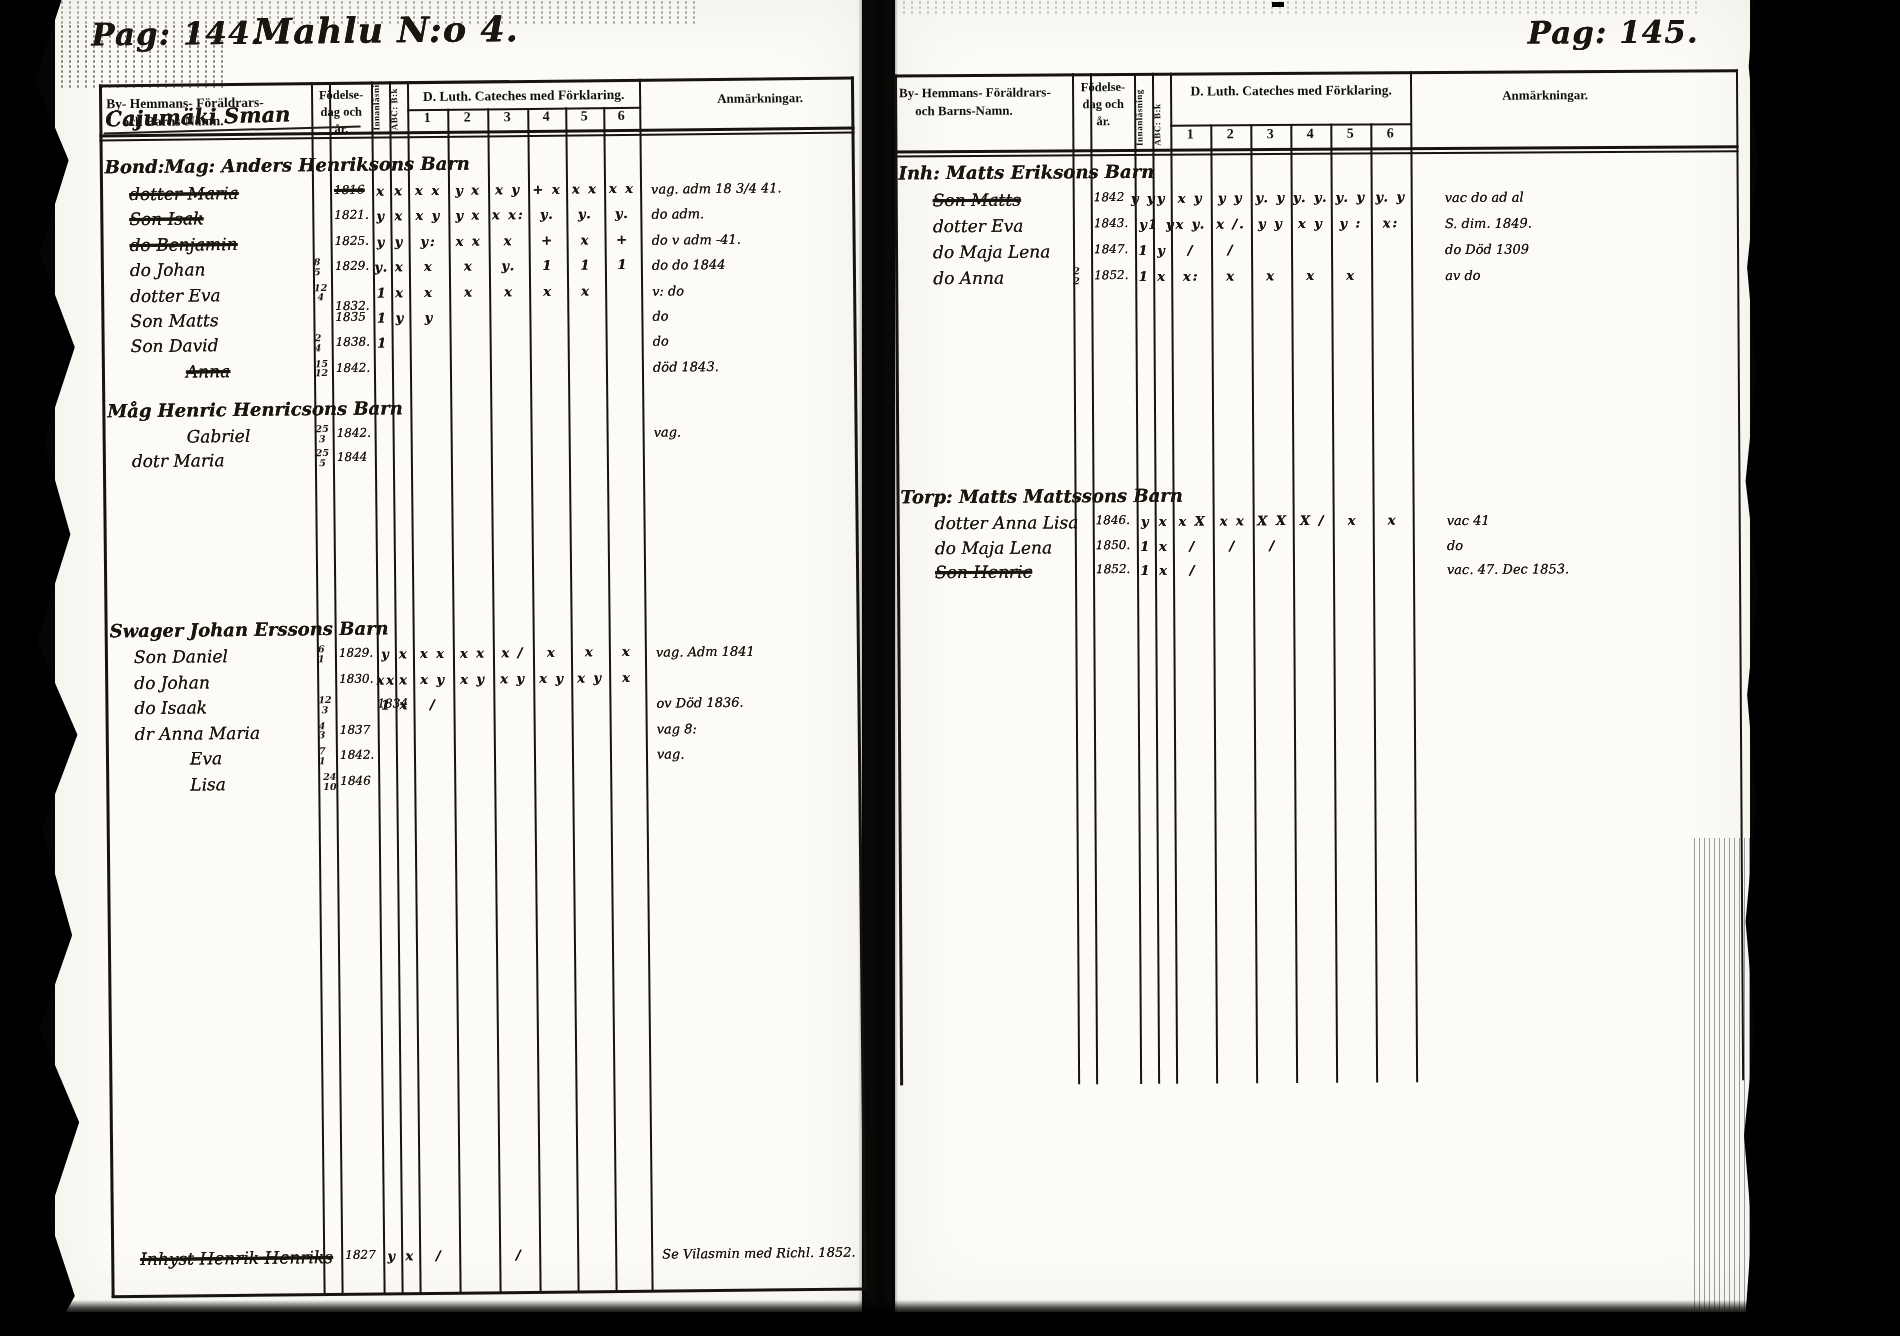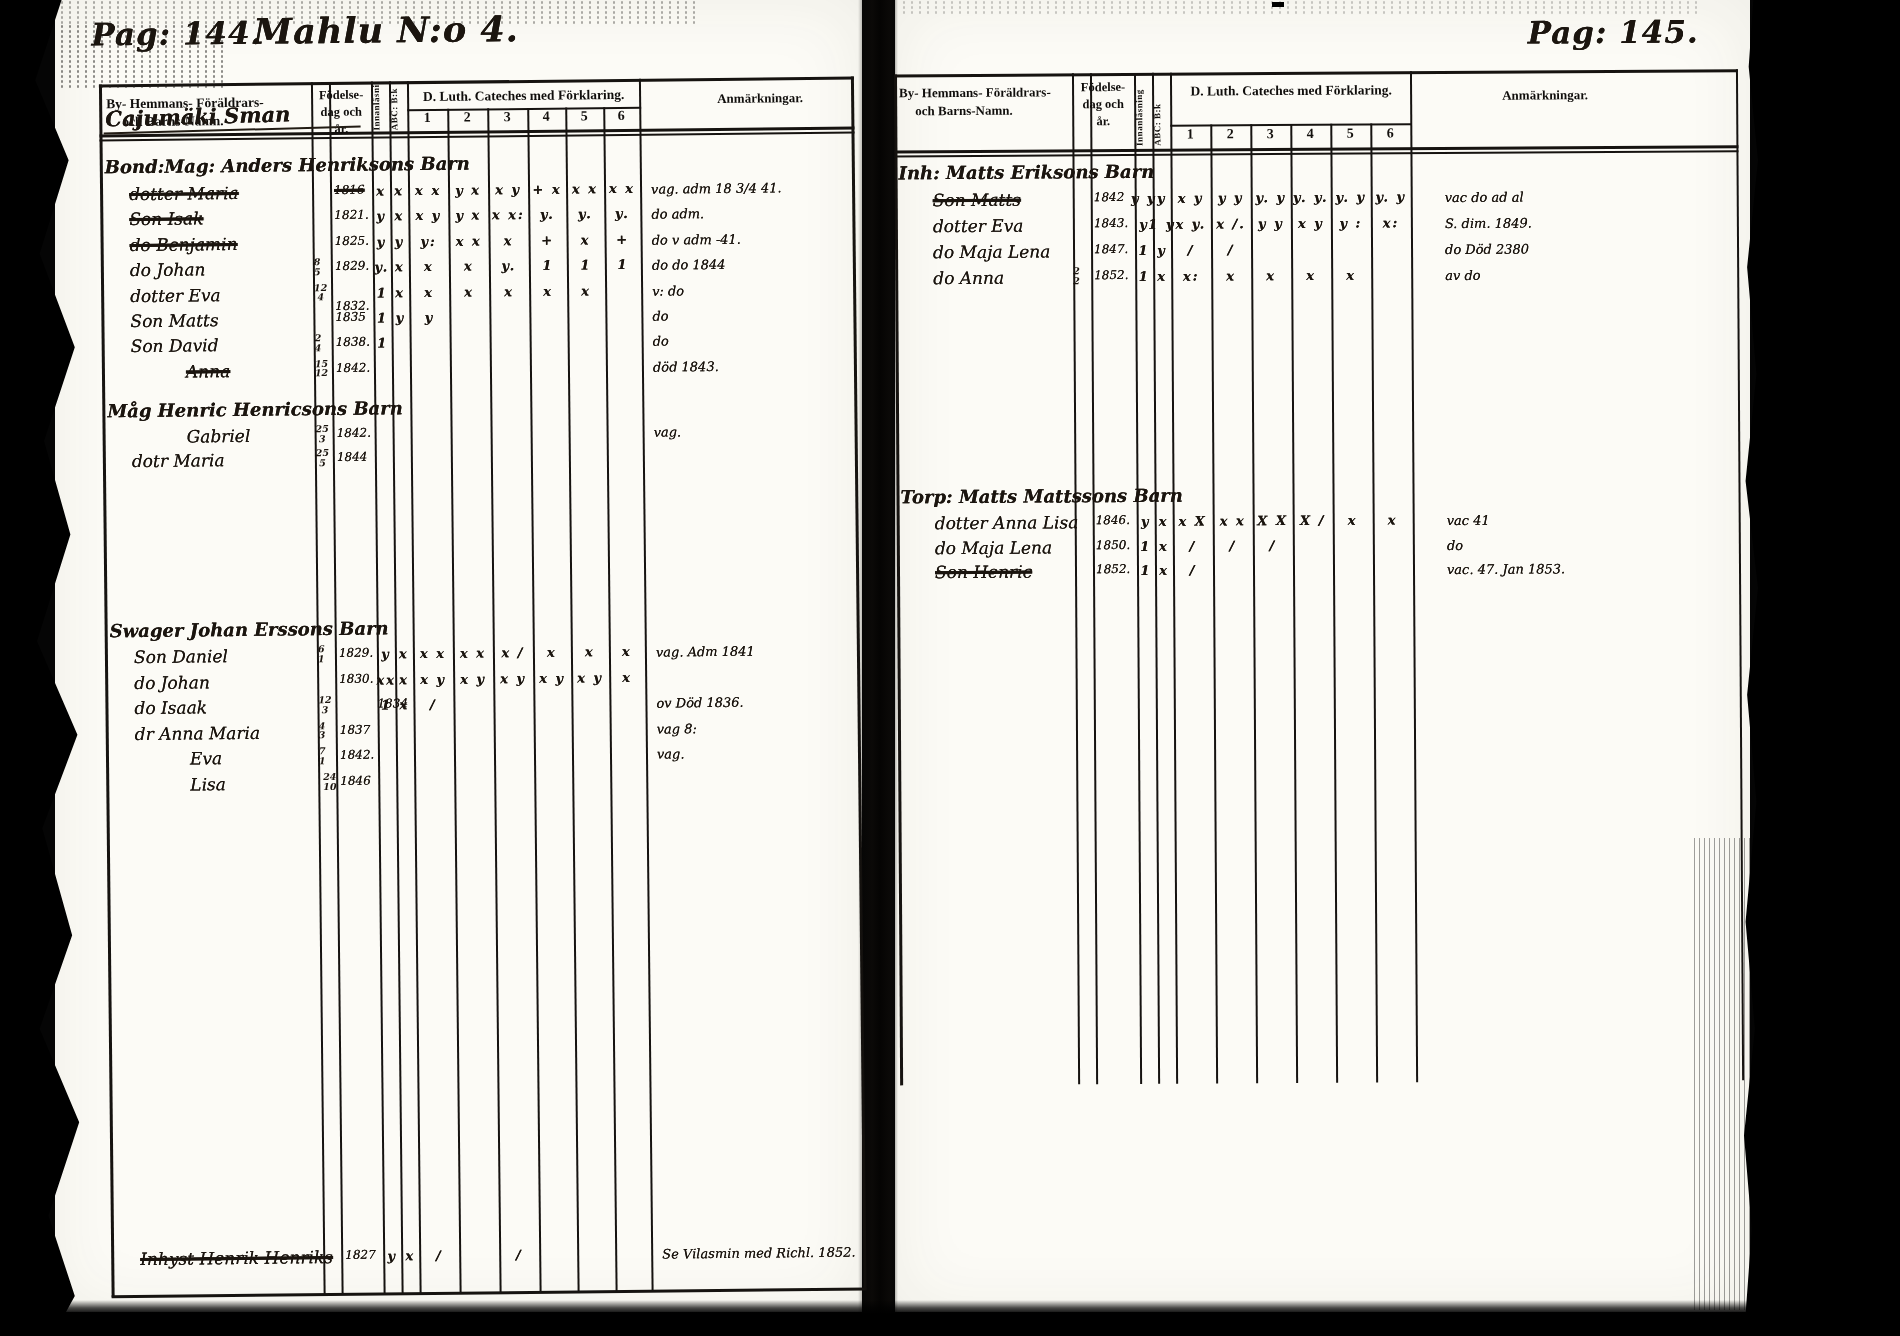--- a/index.html
+++ b/index.html
@@ -343,21 +343,21 @@
         <span class="abs hw mk" style="left: 1310px; top: 218px; transform: translateX(-50%);">x y</span>
         <span class="abs hw mk" style="left: 1350px; top: 218px; transform: translateX(-50%);">y :</span>
         <span class="abs hw mk" style="left: 1390px; top: 218px; transform: translateX(-50%);">x:</span>
         <span class="abs hw an" style="left: 1444px; top: 219px;">S. dim. 1849.</span>
         <span class="abs hw nm" style="left: 932px; top: 242px;">do Maja Lena</span>
         <span class="abs hw yr" style="left: 1093px; top: 243px;">1847.</span>
         <span class="abs hw mk" style="left: 1143px; top: 244px; transform: translateX(-50%);">1</span>
         <span class="abs hw mk" style="left: 1161px; top: 244px; transform: translateX(-50%);">y</span>
         <span class="abs hw mk" style="left: 1190px; top: 244px; transform: translateX(-50%);">/</span>
         <span class="abs hw mk" style="left: 1230px; top: 244px; transform: translateX(-50%);">/</span>
-        <span class="abs hw an" style="left: 1444px; top: 245px;">do  Död 2380</span>
+        <span class="abs hw an" style="left: 1444px; top: 245px;">do  Död 1309</span>
         <span class="abs hw nm" style="left: 932px; top: 268px;">do Anna</span>
         <span class="abs frac" style="left: 1072px; top: 267px;">
           <span>2</span>
           <span>2</span>
         </span>
         <span class="abs hw yr" style="left: 1093px; top: 269px;">1852.</span>
         <span class="abs hw mk" style="left: 1143px; top: 270px; transform: translateX(-50%);">1</span>
         <span class="abs hw mk" style="left: 1161px; top: 270px; transform: translateX(-50%);">x</span>
         <span class="abs hw mk" style="left: 1190px; top: 270px; transform: translateX(-50%);">x:</span>
         <span class="abs hw mk" style="left: 1230px; top: 270px; transform: translateX(-50%);">x</span>
@@ -383,21 +383,21 @@
         <span class="abs hw mk" style="left: 1161px; top: 539.5px; transform: translateX(-50%);">x</span>
         <span class="abs hw mk" style="left: 1190px; top: 539.5px; transform: translateX(-50%);">/</span>
         <span class="abs hw mk" style="left: 1230px; top: 539.5px; transform: translateX(-50%);">/</span>
         <span class="abs hw mk" style="left: 1270px; top: 539.5px; transform: translateX(-50%);">/</span>
         <span class="abs hw an" style="left: 1444px; top: 540.5px;">do</span>
         <span class="abs hw nm struck" style="left: 932px; top: 562px;">Son Henric</span>
         <span class="abs hw yr" style="left: 1093px; top: 563px;">1852.</span>
         <span class="abs hw mk" style="left: 1143px; top: 564px; transform: translateX(-50%);">1</span>
         <span class="abs hw mk" style="left: 1161px; top: 564px; transform: translateX(-50%);">x</span>
         <span class="abs hw mk" style="left: 1190px; top: 564px; transform: translateX(-50%);">/</span>
-        <span class="abs hw an" style="left: 1444px; top: 565px;">vac. 47.  Jan 1853.</span>
+        <span class="abs hw an" style="left: 1444px; top: 565px;">vac. 47.  Dec 1853.</span>
       </div>
   </div>
 
   <div class="gutter"></div>
   <div class="edge edge-left"></div>
   <div class="edge edge-right"></div>
   <div class="edge-bottom abs" style="position:absolute;z-index:6"></div>
   <div class="streaks"></div>
   <div class="speck sp1"></div>
   <div class="speck sp2"></div>

